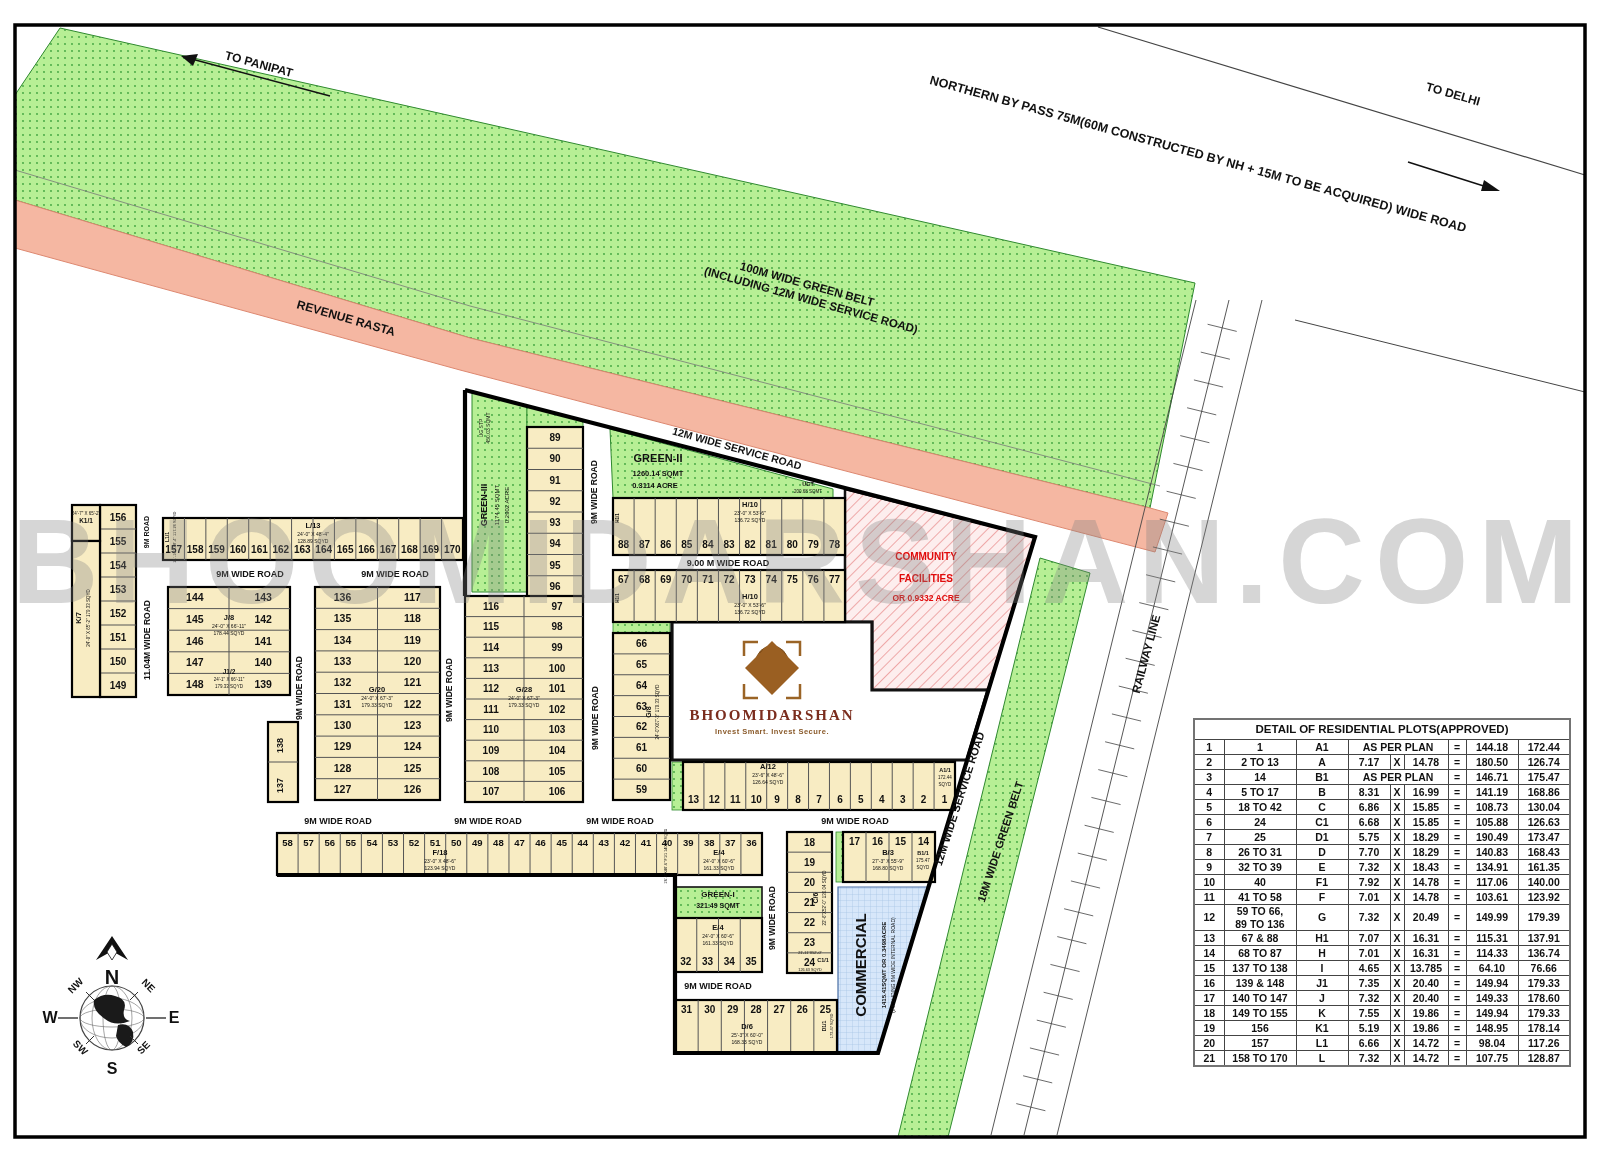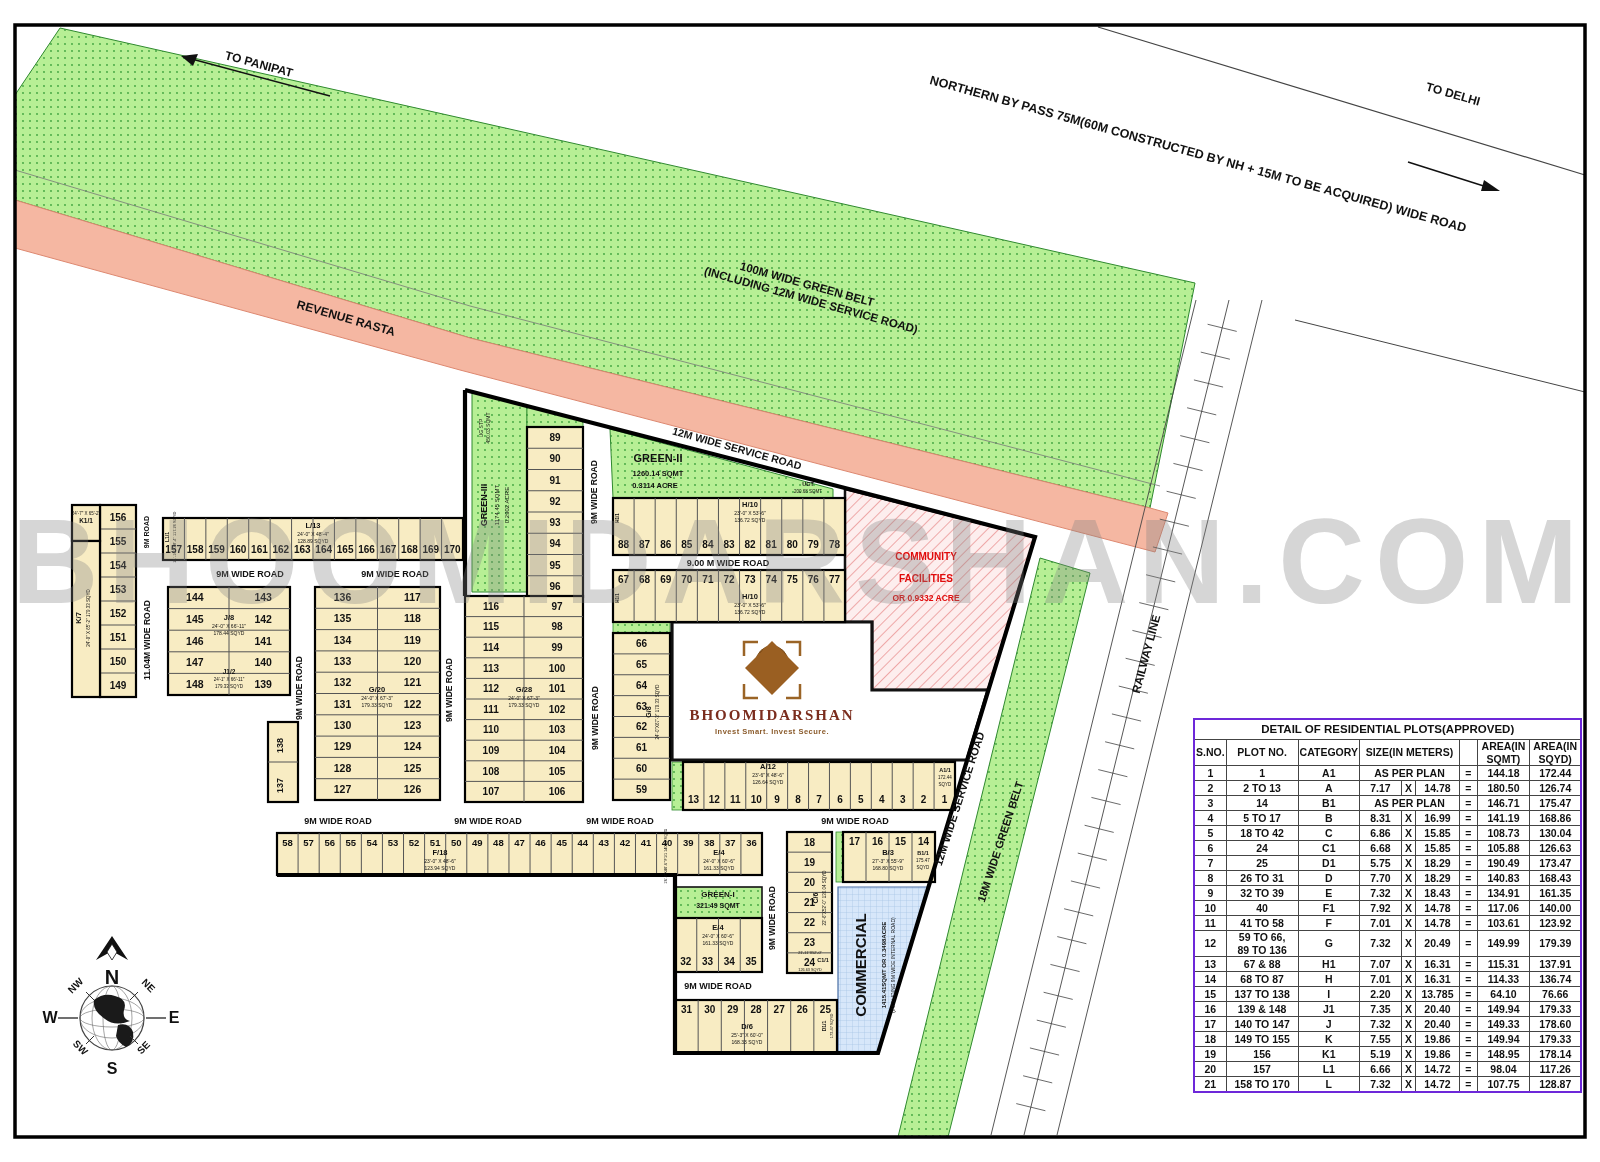--- a/index.html
+++ b/index.html
@@ -4,21 +4,21 @@
 <style>
   html,body{margin:0;padding:0;background:#888;}
   #canvas{position:relative;width:1600px;height:1162px;background:#ffffff;overflow:hidden;
           font-family:"Liberation Sans",sans-serif;margin:0 auto;}
   #map{position:absolute;left:0;top:0;}
   .wm{position:absolute;left:-8px;top:492px;width:1616px;text-align:center;
       font-size:120px;font-weight:bold;letter-spacing:10px;white-space:nowrap;
       color:rgba(130,130,130,0.33);z-index:10;pointer-events:none;
       font-family:"Liberation Sans",sans-serif;}
   #tablewrap{position:absolute;left:1193px;top:718px;z-index:5;}
-  table.ptable{border-collapse:collapse;background:#fff;border:2px solid #6d28d9;}
+  table.ptable{border-collapse:collapse;background:#fff;border:2px solid #737373;}
   table.ptable td,table.ptable th{border:1px solid #444;font-size:10.5px;font-weight:bold;
       text-align:center;padding:0 1px;line-height:1.2;color:#111;
       font-family:"Liberation Sans",sans-serif;height:14px;}
   table.ptable .title{font-size:11.5px;height:19px;}
   table.ptable th{font-size:10.5px;}
 </style>
 </head>
 <body>
 
 <div id="canvas">
@@ -607,29 +607,20 @@
           <col style="width: 44px;">
           <col style="width: 18px;">
           <col style="width: 52px;">
           <col style="width: 52px;">
         </colgroup>
         <tbody>
           <tr>
             <th colspan="9" class="title">DETAIL OF RESIDENTIAL PLOTS(APPROVED)</th>
           </tr>
           <tr>
-            <th>S.NO.</th>
-            <th>PLOT NO.</th>
-            <th>CATEGORY</th>
-            <th colspan="3">SIZE(IN METERS)</th>
-            <th></th>
-            <th>AREA(IN SQMT)</th>
-            <th>AREA(IN SQYD)</th>
-          </tr>
-          <tr>
             <td>1</td>
             <td>1</td>
             <td>A1</td>
             <td colspan="3">AS PER PLAN</td>
             <td>=</td>
             <td>144.18</td>
             <td>172.44</td>
           </tr>
           <tr>
             <td>2</td>
@@ -769,21 +760,21 @@
             <td>X</td>
             <td>16.31</td>
             <td>=</td>
             <td>114.33</td>
             <td>136.74</td>
           </tr>
           <tr>
             <td>15</td>
             <td>137 TO 138</td>
             <td>I</td>
-            <td>2.20</td>
+            <td>4.65</td>
             <td>X</td>
             <td>13.785</td>
             <td>=</td>
             <td>64.10</td>
             <td>76.66</td>
           </tr>
           <tr>
             <td>16</td>
             <td>139 &amp; 148</td>
             <td>J1</td>

